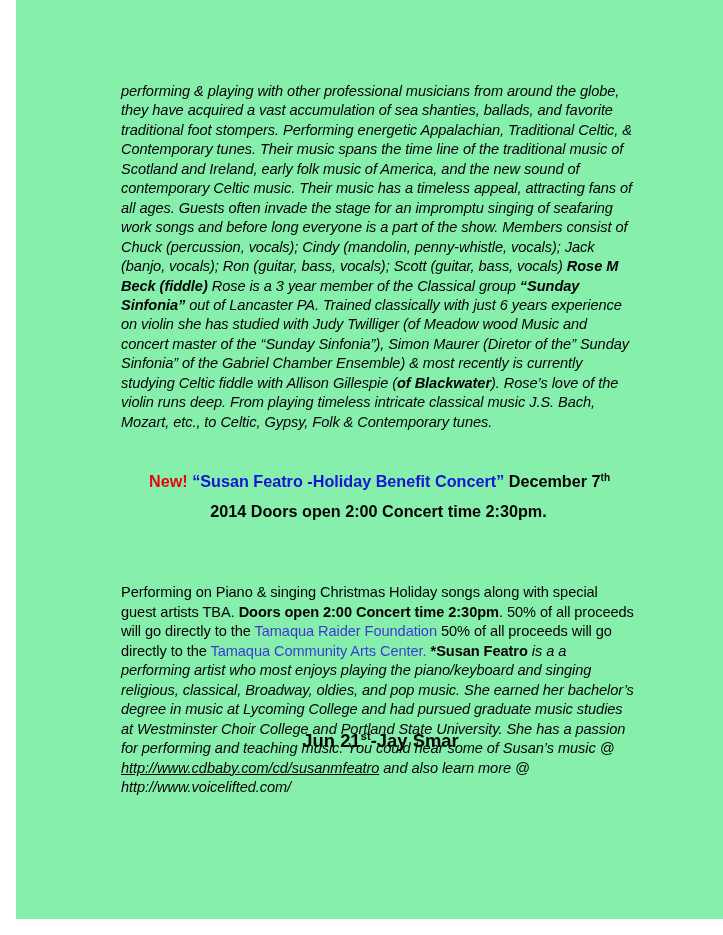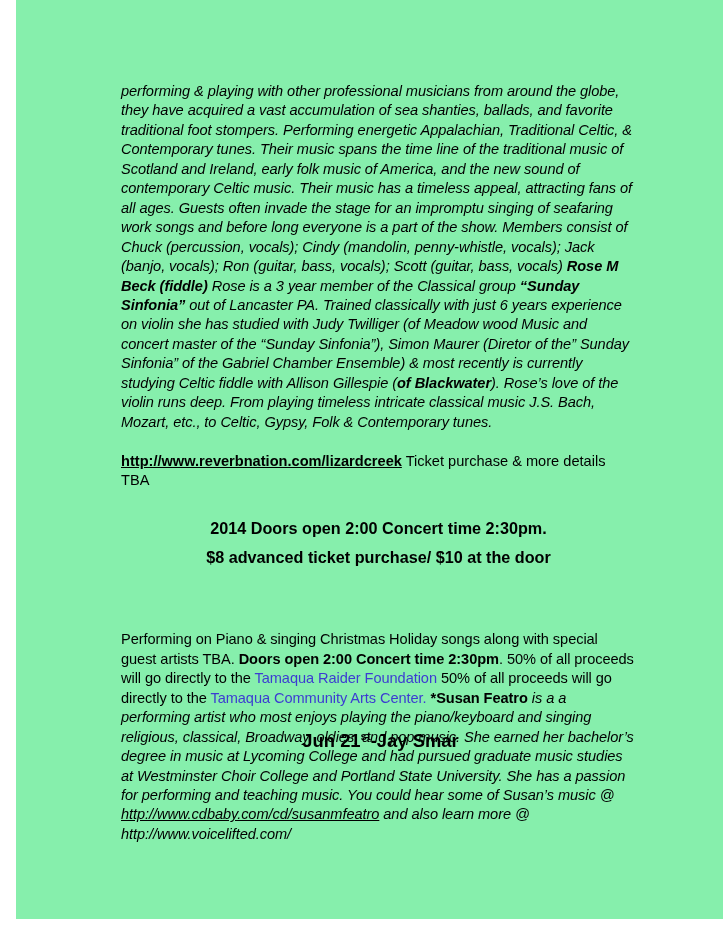--- a/index.html
+++ b/index.html
@@ -110,28 +110,27 @@
 <body>
 
 <div class="page">
 
   <div class="content">
 
     <p class="para"><span>performing &amp; playing with other professional musicians from around the globe, they have acquired a vast accumulation of sea shanties, ballads, and favorite traditional foot stompers. Performing energetic Appalachian, Traditional Celtic, &amp; Contemporary tunes. Their music spans the time line of the traditional music of Scotland and Ireland, early folk music of America, and the new sound of contemporary Celtic music. Their music has a timeless appeal, attracting fans of all ages. Guests often invade the stage for an impromptu singing of seafaring work songs and before long everyone is a part of the show. Members consist of Chuck (percussion, vocals); Cindy (mandolin, penny-whistle, vocals); Jack (banjo, vocals); Ron (guitar, bass, vocals); Scott (guitar, bass, vocals) </span><span class="bi">Rose M Beck (fiddle)</span><span> Rose is a 3 year member of the Classical group </span><span class="bi">“Sunday Sinfonia”</span><span> out of Lancaster PA. Trained classically with just 6 years experience on violin she has studied with Judy Twilliger (of Meadow wood Music and concert master of the “Sunday Sinfonia”), Simon Maurer (Diretor of the” Sunday Sinfonia” of the Gabriel Chamber Ensemble) &amp; most recently is currently studying Celtic fiddle with Allison Gillespie (</span><span class="bi">of Blackwater</span><span>). Rose’s love of the violin runs deep. From playing timeless intricate classical music J.S. Bach, Mozart, etc., to Celtic, Gypsy, Folk &amp; Contemporary tunes.</span></p>
 
     <div class="gap-blank"></div>
 
-    <p class="linkline"><span class="url">http://www.reverbnation.com/lizardcreek</span><span> Ticket purchase &amp; more details TBA</span></p>
 
     <div class="gap-blank"></div>
 
+    <p class="announce announce-1"><span class="red">New!</span><span> </span><span class="blue">“Susan Featro -Holiday Benefit Concert”</span><span> </span><span>December 7</span><sup>th</sup></p>
 
     <p class="announce announce-2">2014 Doors open 2:00 Concert time 2:30pm.</p>
 
-    <p class="announce announce-3">$8 advanced ticket purchase/ $10 at the door</p>
 
     <div class="gap-blank"></div>
 
     <p class="para upright"><span>Performing on Piano &amp; singing Christmas Holiday songs along with special guest artists TBA. </span><span class="b">Doors open 2:00 Concert time 2:30pm</span><span>. 50% of all proceeds will go directly to the </span><span class="weblink">Tamaqua Raider Foundation</span><span> 50% of all proceeds will go directly to the </span><span class="weblink">Tamaqua Community Arts Center</span><span class="weblink">.</span><span class="b"> *Susan Featro</span><span class="i"> is a a performing artist who most enjoys playing the piano/keyboard and singing religious, classical, Broadway, oldies, and pop music. She earned her bachelor’s degree in music at Lycoming College and had pursued graduate music studies at Westminster Choir College and Portland State University. She has a passion for performing and teaching music. You could hear some of Susan’s music @ </span><span class="i u">http://www.cdbaby.com/cd/susanmfeatro</span><span class="i"> and also learn more @ </span><span class="i">http://www.voicelifted.com/</span></p>
 
   </div>
 
   <div class="footer-block">
     <p class="footer-line2"><span>Jun 21</span><sup>st</sup><span>-Jay Smar</span></p>
   </div>

